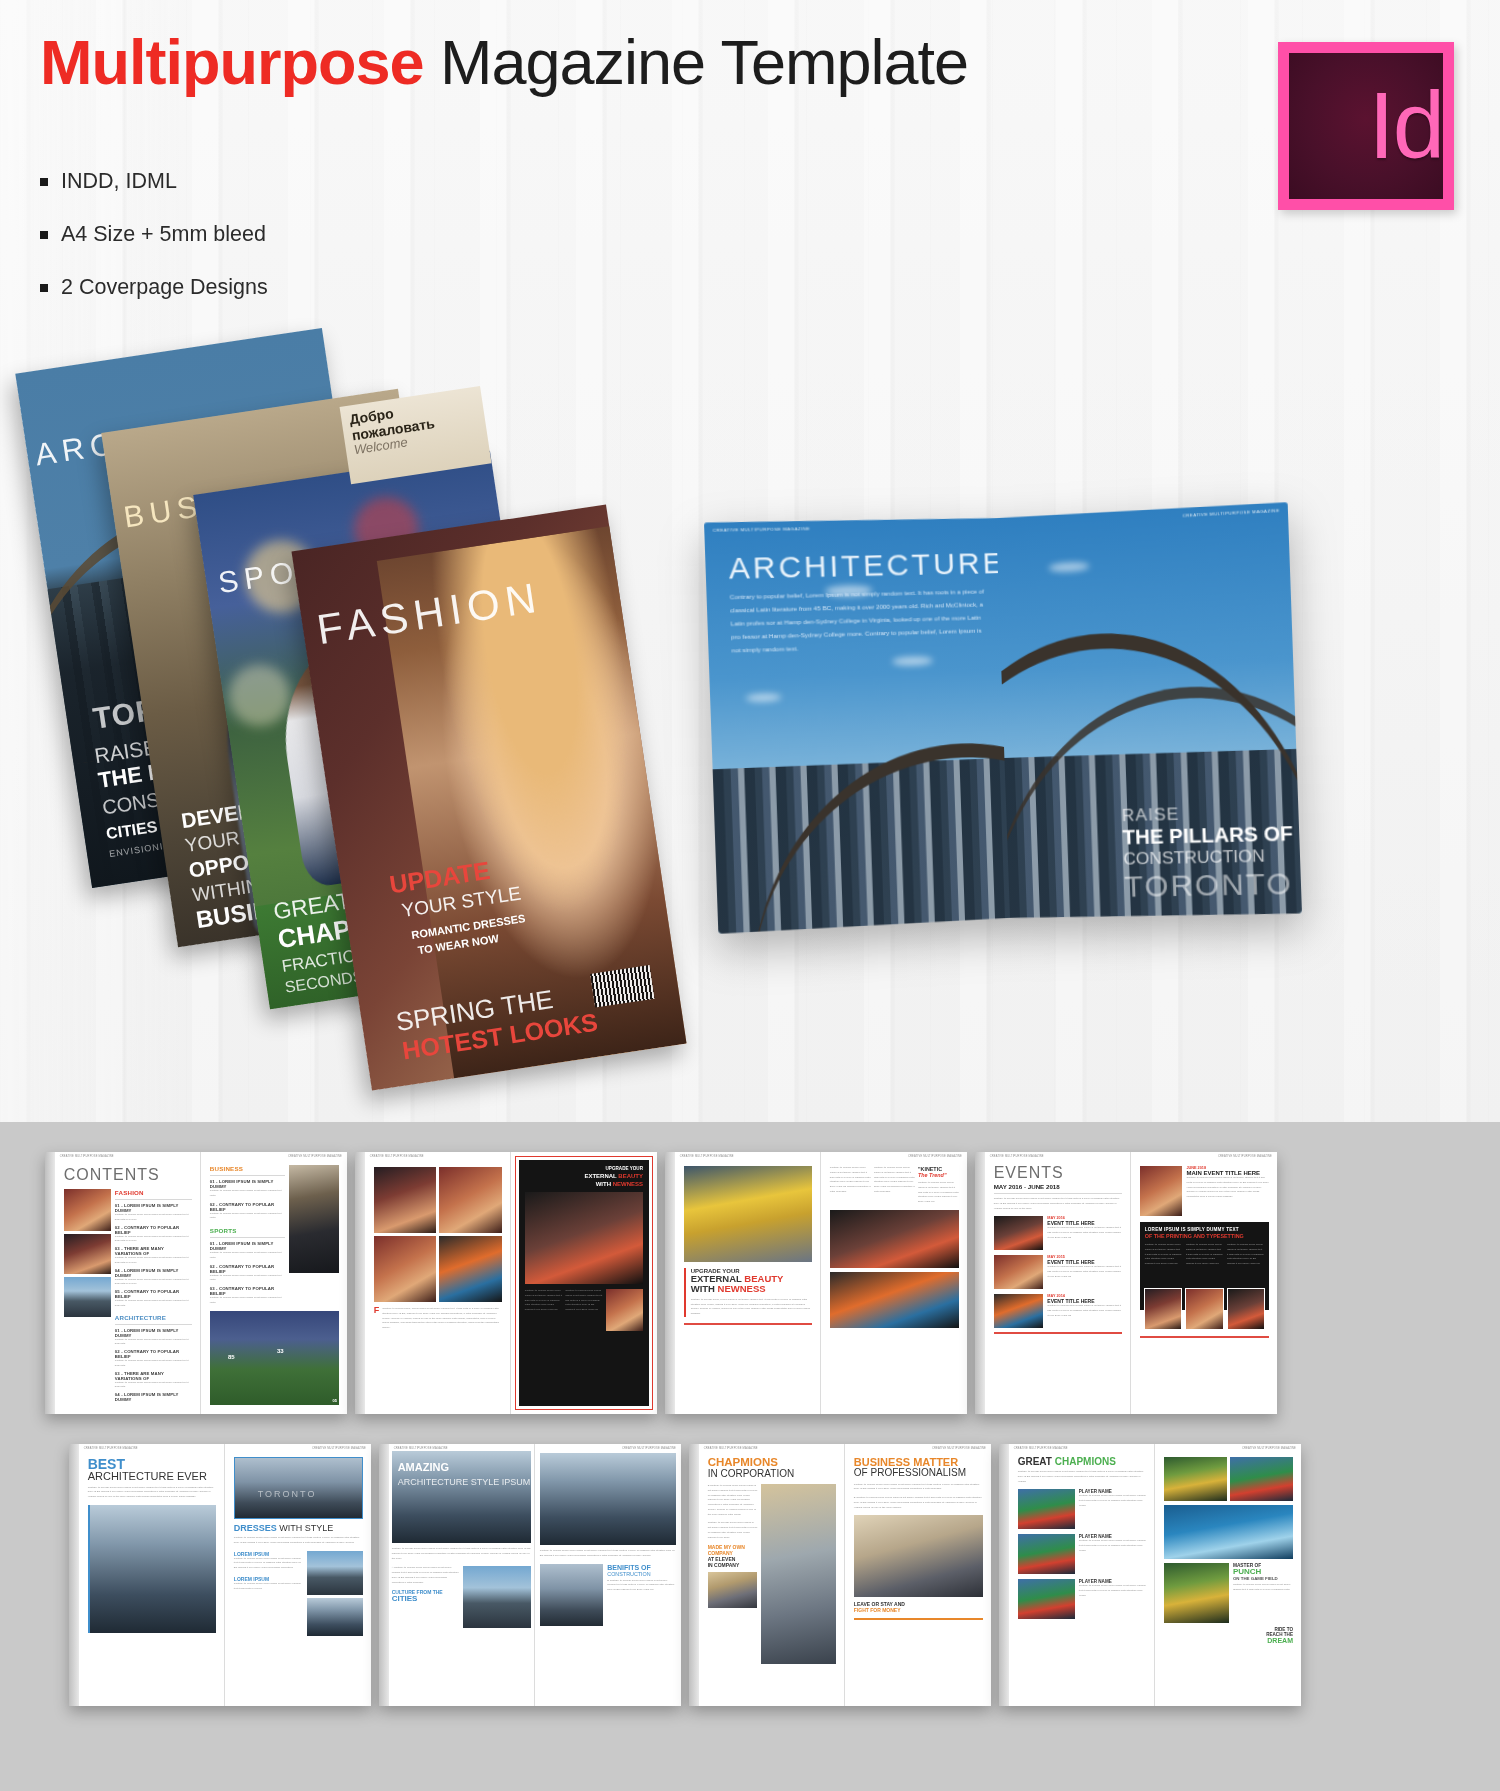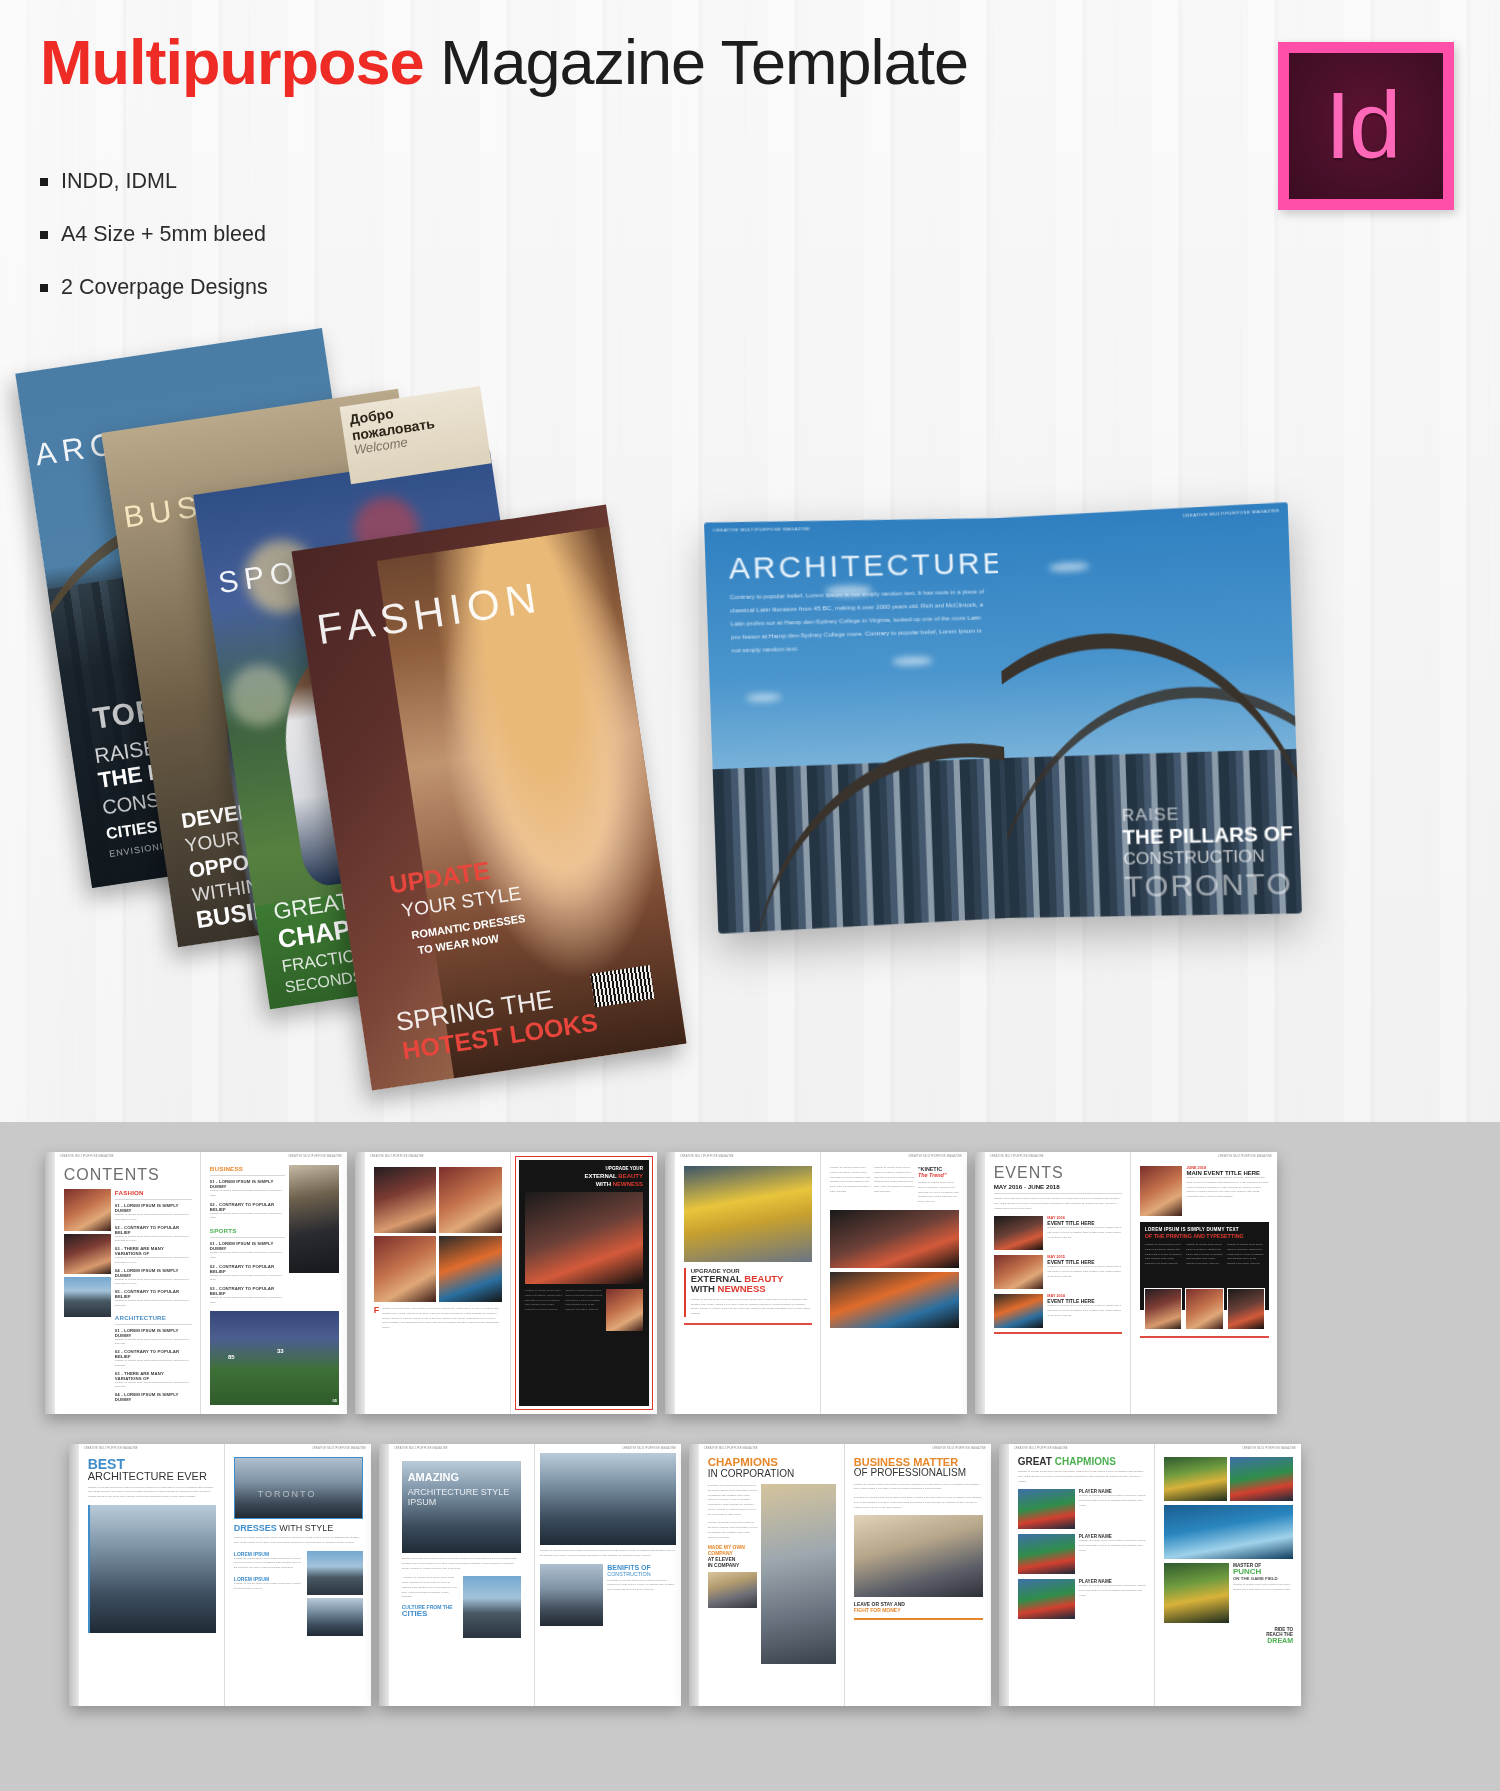--- a/index.html
+++ b/index.html
@@ -59,21 +59,21 @@
     position: absolute; left: 1278px; top: 42px;
     width: 176px; height: 168px;
     background: #ff4fa8;
     padding: 11px;
     box-shadow: 3px 4px 9px rgba(0,0,0,.18);
     z-index: 5;
   }
   .id-logo-inner {
     width: 100%; height: 100%;
     background: radial-gradient(ellipse at 50% 45%, #5b1230 0%, #49102a 55%, #3b0c22 100%);
-    display: flex; align-items: center; justify-content: flex-start; padding-left: 36px;
+    display: flex; align-items: center; justify-content: flex-end; padding-left: 36px;
   }
   .id-logo-text {
     color: #ff68b8; font-size: 94px; line-height: .9;
     font-family: "Liberation Sans", sans-serif; font-weight: 500;
     letter-spacing: -2px;
     text-shadow: 0 2px 2px rgba(0,0,0,.3);
   }
 
   
   .covers { position: absolute; left: 0; top: 330px; width: 760px; height: 680px; z-index: 2; }
@@ -664,21 +664,21 @@
                 <div class="ph bluecity" style="height:38px;margin-top:3px;"></div>
               </div>
             </div>
           </div>
         </div>
       </div>
 
       <div class="thumb" style="left:355px;top:0;">
         <div class="spine"></div>
         <div class="pgl">
-          <div class="pad" style="padding:13px;">
+          <div class="pad" style="padding:3px;">
             <div class="runhead">CREATIVE MULTIPURPOSE MAGAZINE</div>
             <div class="ph bluecity" style="height:92px;margin-top:4px;position:relative;">
               <span style="position:absolute;left:6px;top:10px;color:#fff;font-size:11px;font-weight:bold;letter-spacing:0;">AMAZING</span>
               <span style="position:absolute;left:6px;top:26px;color:rgba(255,255,255,.82);font-size:9px;font-weight:300;">ARCHITECTURE STYLE IPSUM</span>
             </div>
             <div class="t-body" style="margin-top:4px;">Contrary to popular belief Lorem Ipsum is not simply random text It has roots in a piece of classical Latin literature from 45 BC making it over 2000 years old Richard McClintock a Latin professor at Hampden-Sydney College in Virginia looked up one of the more</div>
             <div class="row-flex" style="margin-top:5px;gap:4px;">
               <div style="width:50%;">
                 <div class="t-body">A Contrary to popular belief Lorem Ipsum is not simply random text It has roots in a piece of classical Latin literature from 45 BC making it over 2000 years old Richard McClintock a Latin professor</div>
                 <div style="font-size:5px;font-weight:bold;color:#3f8ecb;margin-top:4px;">CULTURE FROM THE</div>

